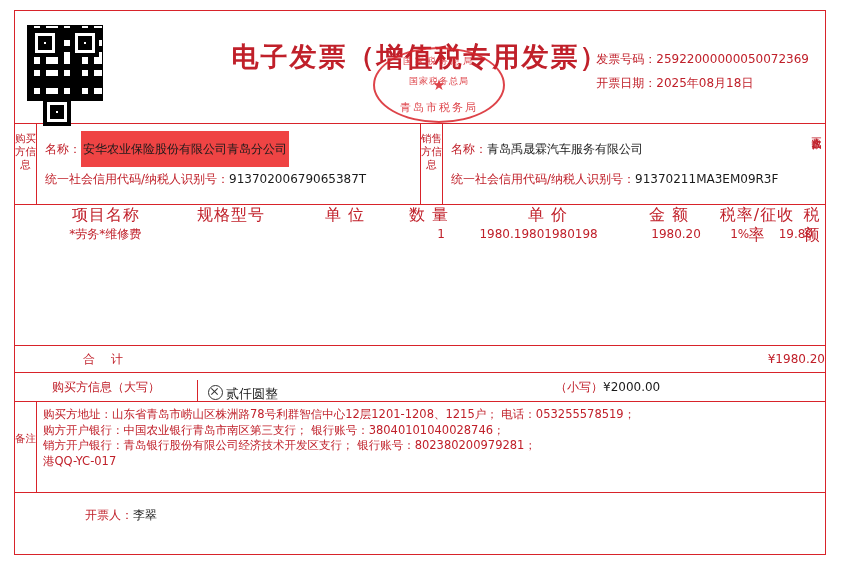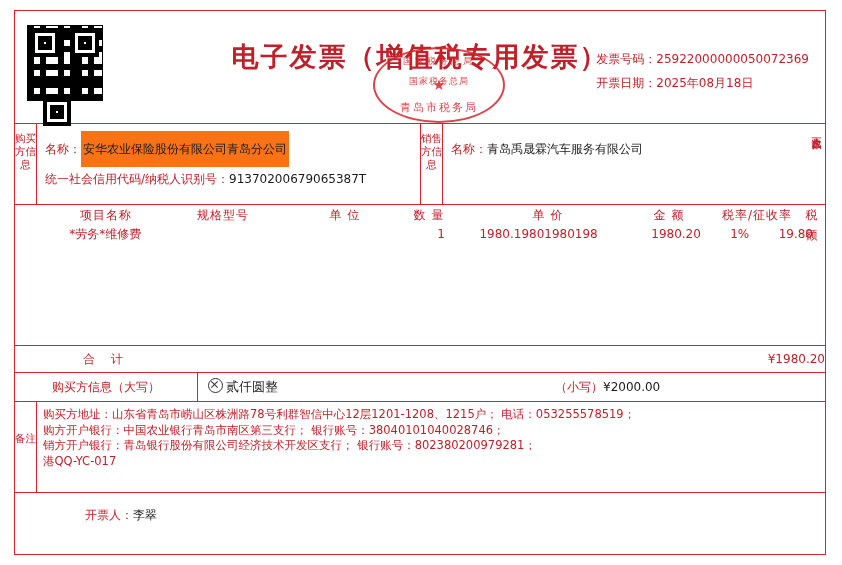--- a/index.html
+++ b/index.html
@@ -164,33 +164,33 @@
   }
   .party-body {
     flex: 1;
     padding: 10px 6px 0 8px;
     font-size: 12px;
     line-height: 30px;
     color: #c0202a;
   }
   .party-row { white-space: nowrap; }
   .hl {
-    background: #f97316;
+    background: #ef4444;
     color: #1a1a1a;
     padding: 11px 2px;
   }
   .val-black { color: #1a1a1a; }
 
   
   .items {
     border-top: 1px solid #d8232a;
   }
   .items-head {
     display: flex;
-    font-size: 12px;
+    font-size: 16px;
     color: #c0202a;
     height: 20px;
     line-height: 20px;
     letter-spacing: 1px;
   }
   .items-body {
     height: 120px;
     font-size: 12px;
     color: #c0202a;
   }
@@ -232,20 +232,21 @@
     font-size: 12px;
     color: #c0202a;
   }
   .bs-label { width: 182px; text-align: center; }
   .bs-cn {
     flex: 1;
     border-left: 1px solid #d8232a;
     padding-left: 10px;
     color: #1a1a1a;
     font-size: 13px;
+    margin-top: 7px;
   }
   .circ {
     display: inline-block;
     width: 13px; height: 13px;
     border: 1px solid #333;
     border-radius: 50%;
     position: relative;
     margin-right: 3px;
     vertical-align: -2px;
   }
@@ -344,20 +345,23 @@
           <span>统一社会信用代码/纳税人识别号：</span><span class="val-black">91370200679065387T</span>
         </div>
       </div>
     </div>
 
     <div class="party">
       <div class="side-label">销售方信息</div>
       <div class="party-body">
         <div class="party-row">
           <span>名称：</span><span class="val-black">青岛禹晟霖汽车服务有限公司</span>
+        </div>
+        <div class="party-row">
+          <span>统一社会信用代码/纳税人识别号：</span><span class="val-black">91370211MA3EM09R3F</span>
         </div>
       </div>
     </div>
 
   </div>
 
   <div class="items">
     <div class="items-head">
       <div class="c-name">项目名称</div>
       <div class="c-spec">规格型号</div>

